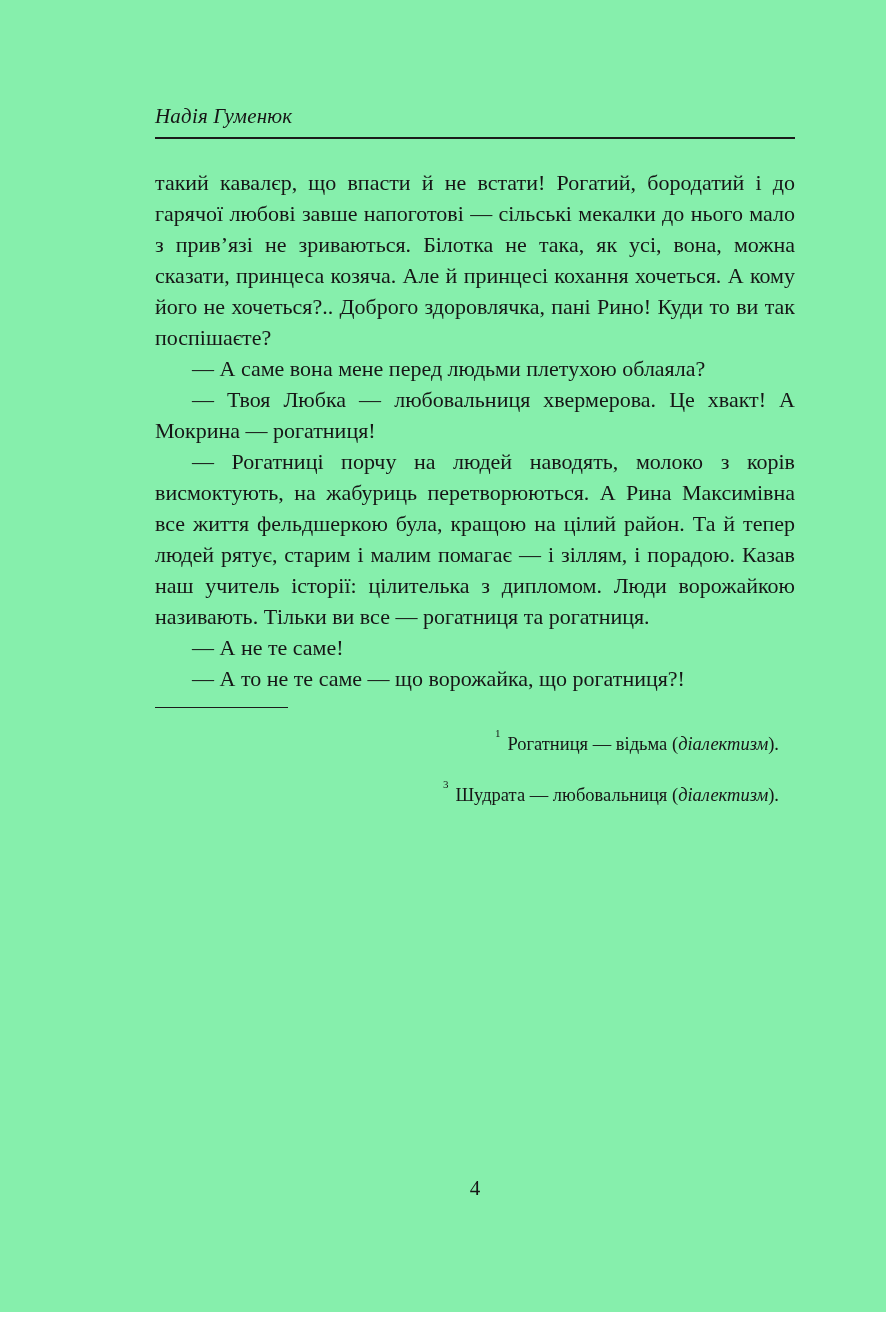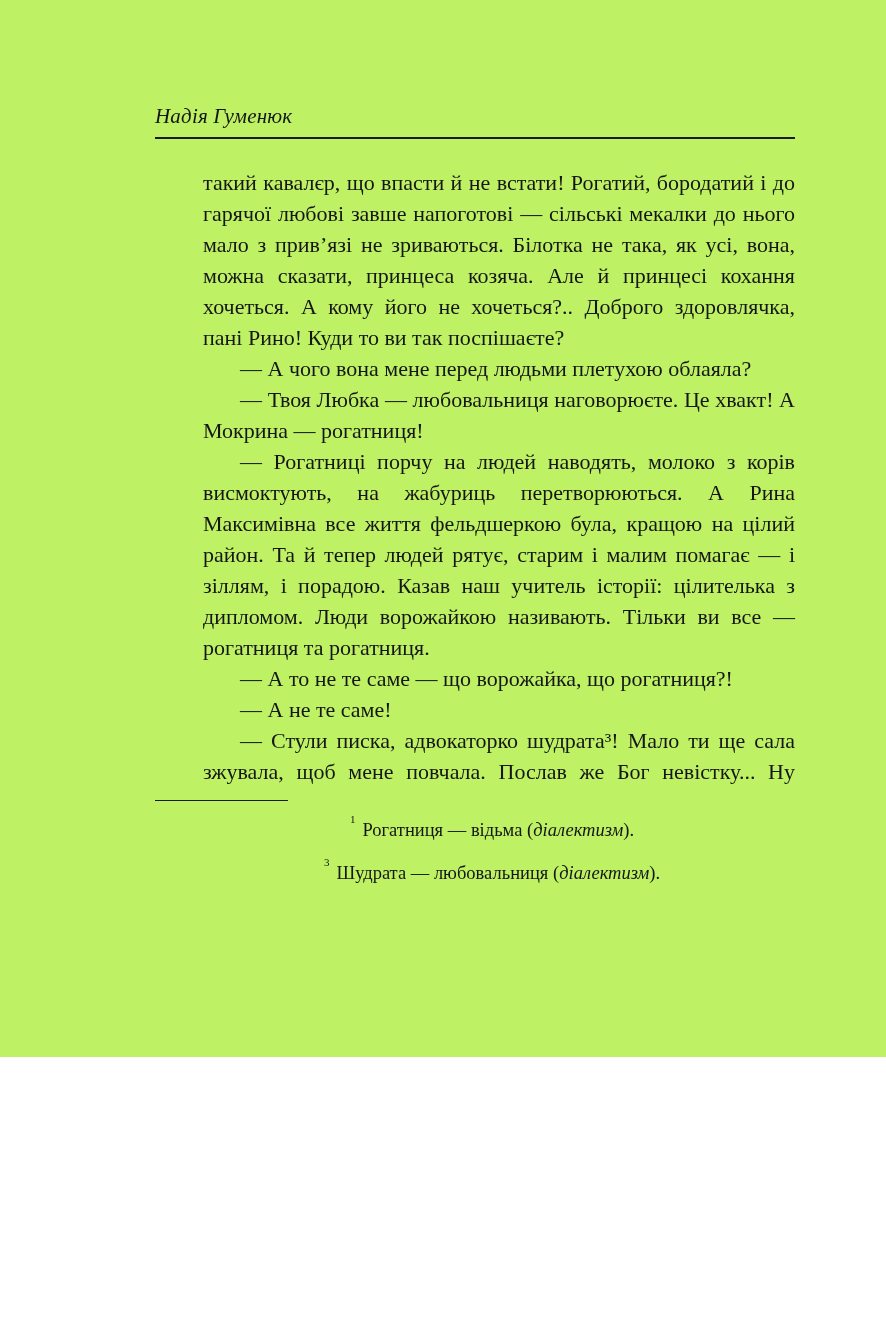--- a/index.html
+++ b/index.html
@@ -3,22 +3,22 @@
 <meta charset="utf-8">
 <style>
   html, body {
     margin: 0;
     padding: 0;
     background: #ffffff;
   }
   .page {
     position: relative;
     width: 886px;
-    height: 1057px;
-    background: #bef264;
+    height: 1312px;
+    background: #86efac;
     font-family: "Liberation Serif", "DejaVu Serif", serif;
     color: #161616;
     overflow: hidden;
   }
   .content {
     position: absolute;
     left: 155px;
     top: 103px;
     width: 640px;
   }
@@ -28,21 +28,20 @@
     line-height: 26px;
     letter-spacing: 0.2px;
   }
   .header-rule {
     border: none;
     border-top: 2px solid #1b1b1b;
     margin: 8px 0 0 0;
   }
   .body {
     margin-top: 28px;
-    margin-left: 48px;
   }
   .body p {
     font-size: 22px;
     line-height: 31px;
     text-align: justify;
     text-indent: 37px;
     margin: 0;
   }
   .body p.no-indent { text-indent: 0; }
   .body p.continued { text-align-last: justify; }
@@ -50,22 +49,22 @@
   .footnote-rule {
     width: 133px;
     border: none;
     border-top: 1.5px solid #1b1b1b;
     margin: 0 0 9px 0;
   }
   .footnote {
     font-size: 18.5px;
     line-height: 30px;
     text-indent: 34px;
-    text-align: center;
-    margin: 8px;
+    text-align: right;
+    margin: 16px;
   }
   .fn-marker {
     font-size: 11px;
     position: relative;
     top: -6px;
     margin-right: 7px;
   }
   .fn-italic { font-style: italic; }
   .page-number {
     position: absolute;
@@ -80,26 +79,25 @@
 <body>
 
 <div class="page">
   <div class="content">
 
     <div class="running-head">Надія Гуменюк</div>
     <hr class="header-rule">
 
     <div class="body">
       <p class="no-indent">такий кавалєр, що впасти й не встати! Рогатий, бородатий і до гарячої любові завше напоготові — сільські мекалки до нього мало з прив’язі не зриваються. Білотка не така, як усі, вона, можна сказати, принцеса козяча. Але й принцесі кохання хочеться. А кому його не хочеться?.. Доброго здоровлячка, пані Рино! Куди то ви так поспішаєте?</p>
-      <p>— А чого вона мене перед людьми плетухою облаяла?</p>
-      <p>— Твоя Любка — любовальниця наговорюєте. Це хвакт! А Мокрина — рогатниця!</p>
+      <p>— А саме вона мене перед людьми плетухою облаяла?</p>
+      <p>— Твоя Любка — любовальниця хвермерова. Це хвакт! А Мокрина — рогатниця!</p>
       <p>— Рогатниці порчу на людей наводять, молоко з корів висмоктують, на жабуриць перетворюються. А Рина Максимівна все життя фельдшеркою була, кращою на цілий район. Та й тепер людей рятує, старим і малим помагає — і зіллям, і порадою. Казав наш учитель історії: цілителька з дипломом. Люди ворожайкою називають. Тільки ви все — рогатниця та рогатниця.</p>
+      <p>— А не те саме!</p>
       <p>— А то не те саме — що ворожайка, що рогатниця?!</p>
-      <p>— А не те саме!</p>
-      <p class="continued">— Стули писка, адвокаторко шудрата³! Мало ти ще сала зжувала, щоб мене повчала. Послав же Бог невістку... Ну</p>
     </div>
 
     <div class="footnotes">
       <hr class="footnote-rule">
       <p class="footnote"><sup class="fn-marker">1</sup><span>Рогатниця — відьма (</span><span class="fn-italic">діалектизм</span><span>).</span></p>
       <p class="footnote"><sup class="fn-marker">3</sup><span>Шудрата — любовальниця (</span><span class="fn-italic">діалектизм</span><span>).</span></p>
     </div>
 
   </div>
 

